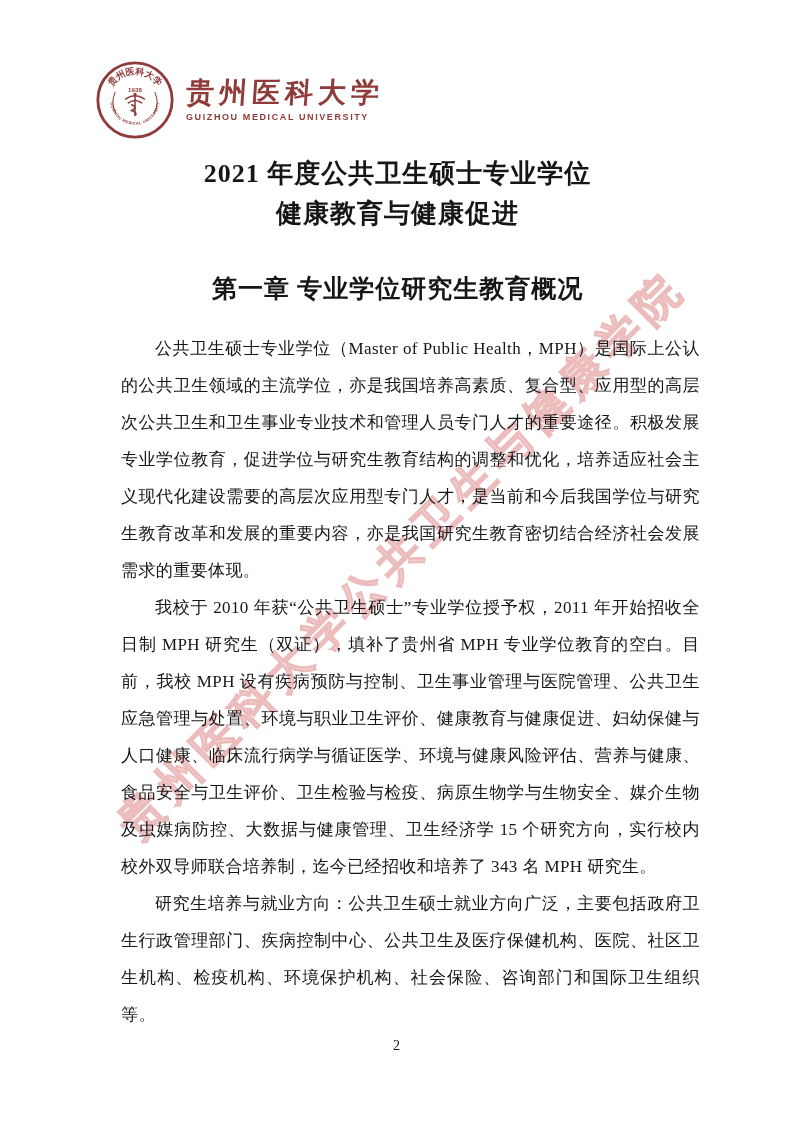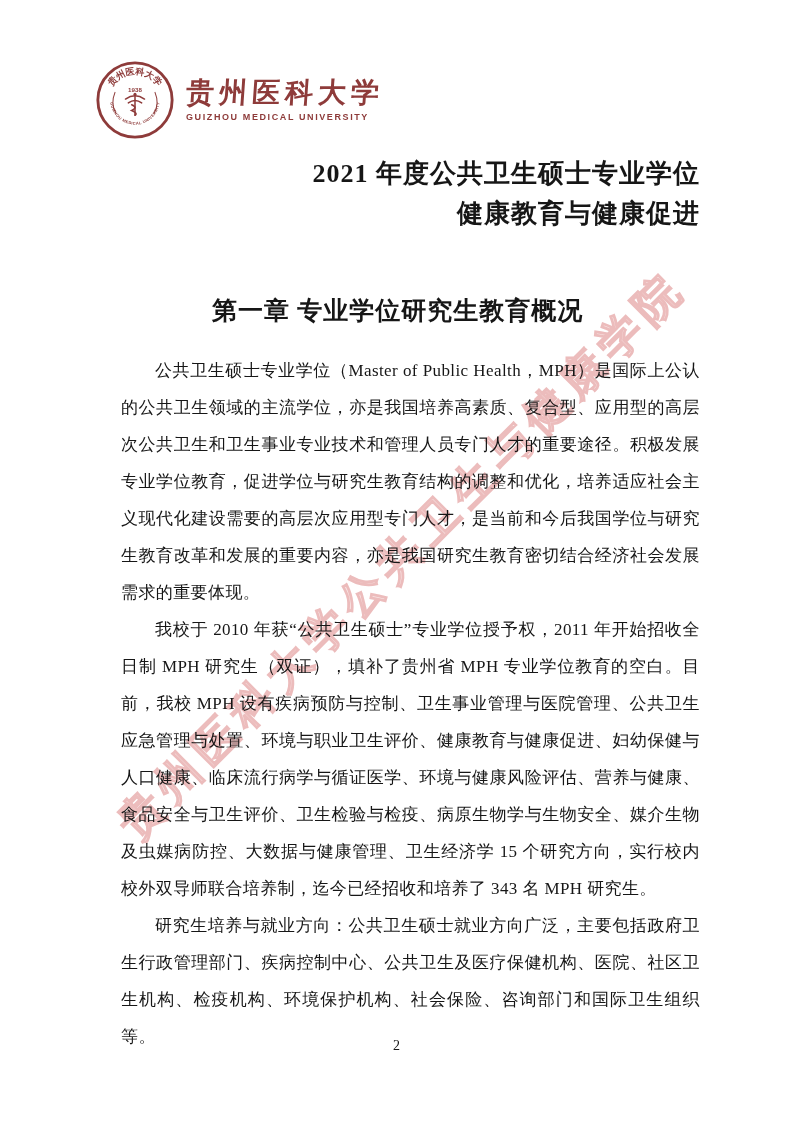--- a/index.html
+++ b/index.html
@@ -63,29 +63,29 @@
     font-weight:bold;
     letter-spacing:1.6px;
     color:var(--brand-color);
     margin-top:3px;
     font-family:"Liberation Sans","DejaVu Sans",sans-serif;
   }
   
   .doc-title{
     position:relative;z-index:2;
     margin-top:14px;
-    text-align:right;
+    text-align:center;
     font-size:26px;
     font-weight:bold;
     line-height:40px;
     letter-spacing:1px;
   }
   .chapter-heading{
     position:relative;z-index:2;
-    margin-top:60px;
+    margin-top:38px;
     text-align:center;
     font-size:25px;
     font-weight:bold;
     letter-spacing:1px;
     line-height:34px;
   }
   
   .body-text{
     position:relative;z-index:2;
     margin-top:24px;

